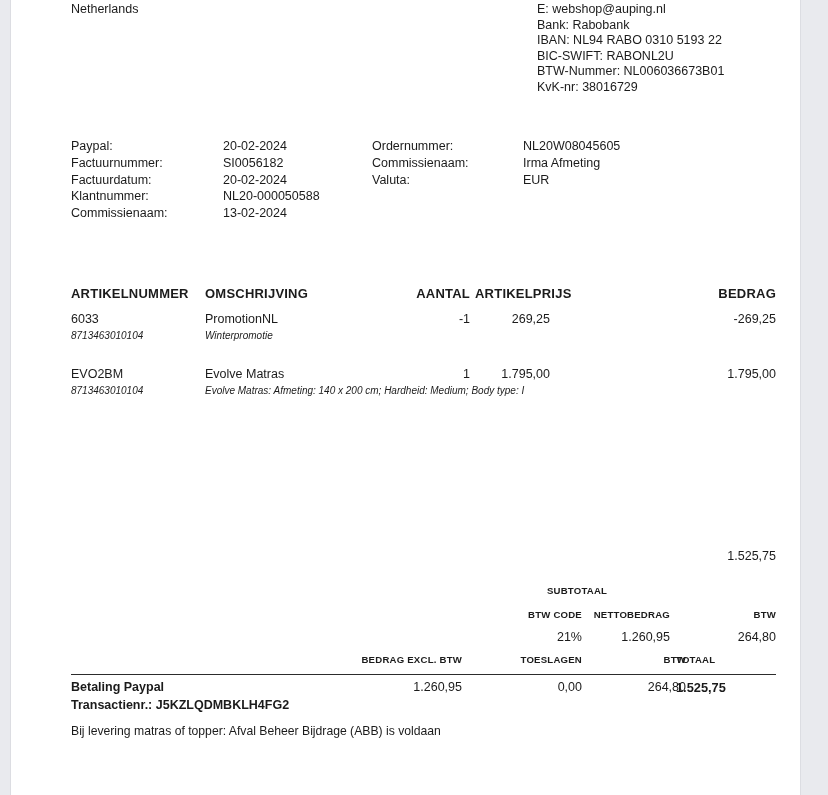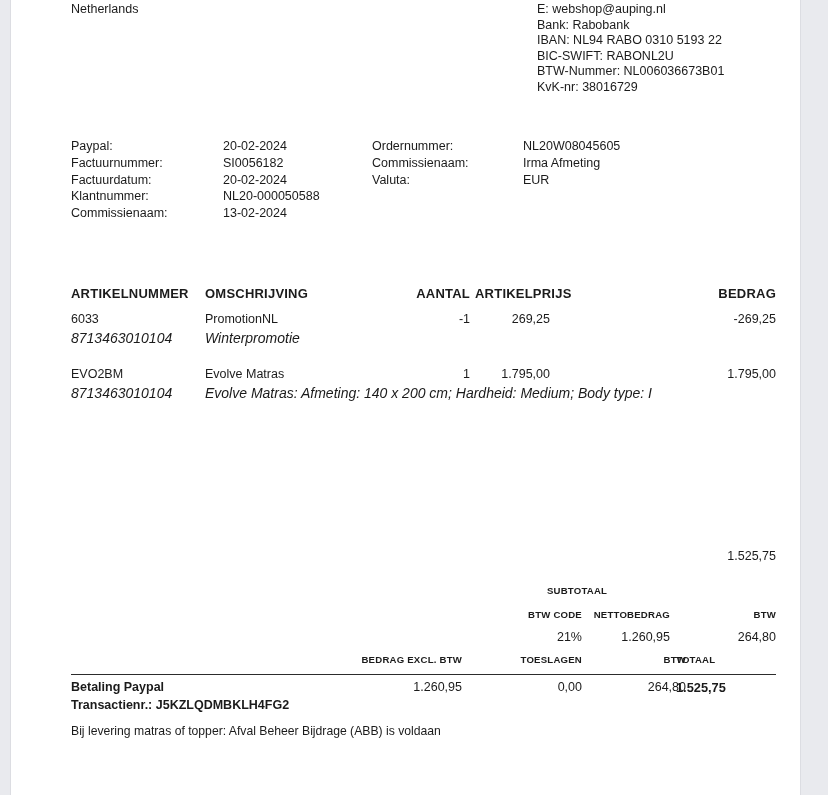--- a/index.html
+++ b/index.html
@@ -80,21 +80,21 @@
     width: 705px;
   }
   .col-head {
     position: relative;
     height: 16px;
     font-size: 13px;
     font-weight: bold;
     letter-spacing: 0.22px;
   }
   .item-row { position: relative; height: 18px; font-size: 12.5px; }
-  .item-sub { position: relative; height: 17px; font-size: 14px; font-style: italic; text-align: center; }
+  .item-sub { position: relative; height: 17px; font-size: 10px; font-style: italic; text-align: center; }
 
   .c-art   { position: absolute; left: 0; }
   .c-oms   { position: absolute; left: 134px; }
   .c-aant  { position: absolute; left: 300px; width: 99px; text-align: right; }
   .c-prijs { position: absolute; left: 404px; width: 75px; text-align: right; }
   .c-bed   { position: absolute; left: 560px; width: 145px; text-align: right; }
 
   
   .subtotal-blk {
     position: absolute;

